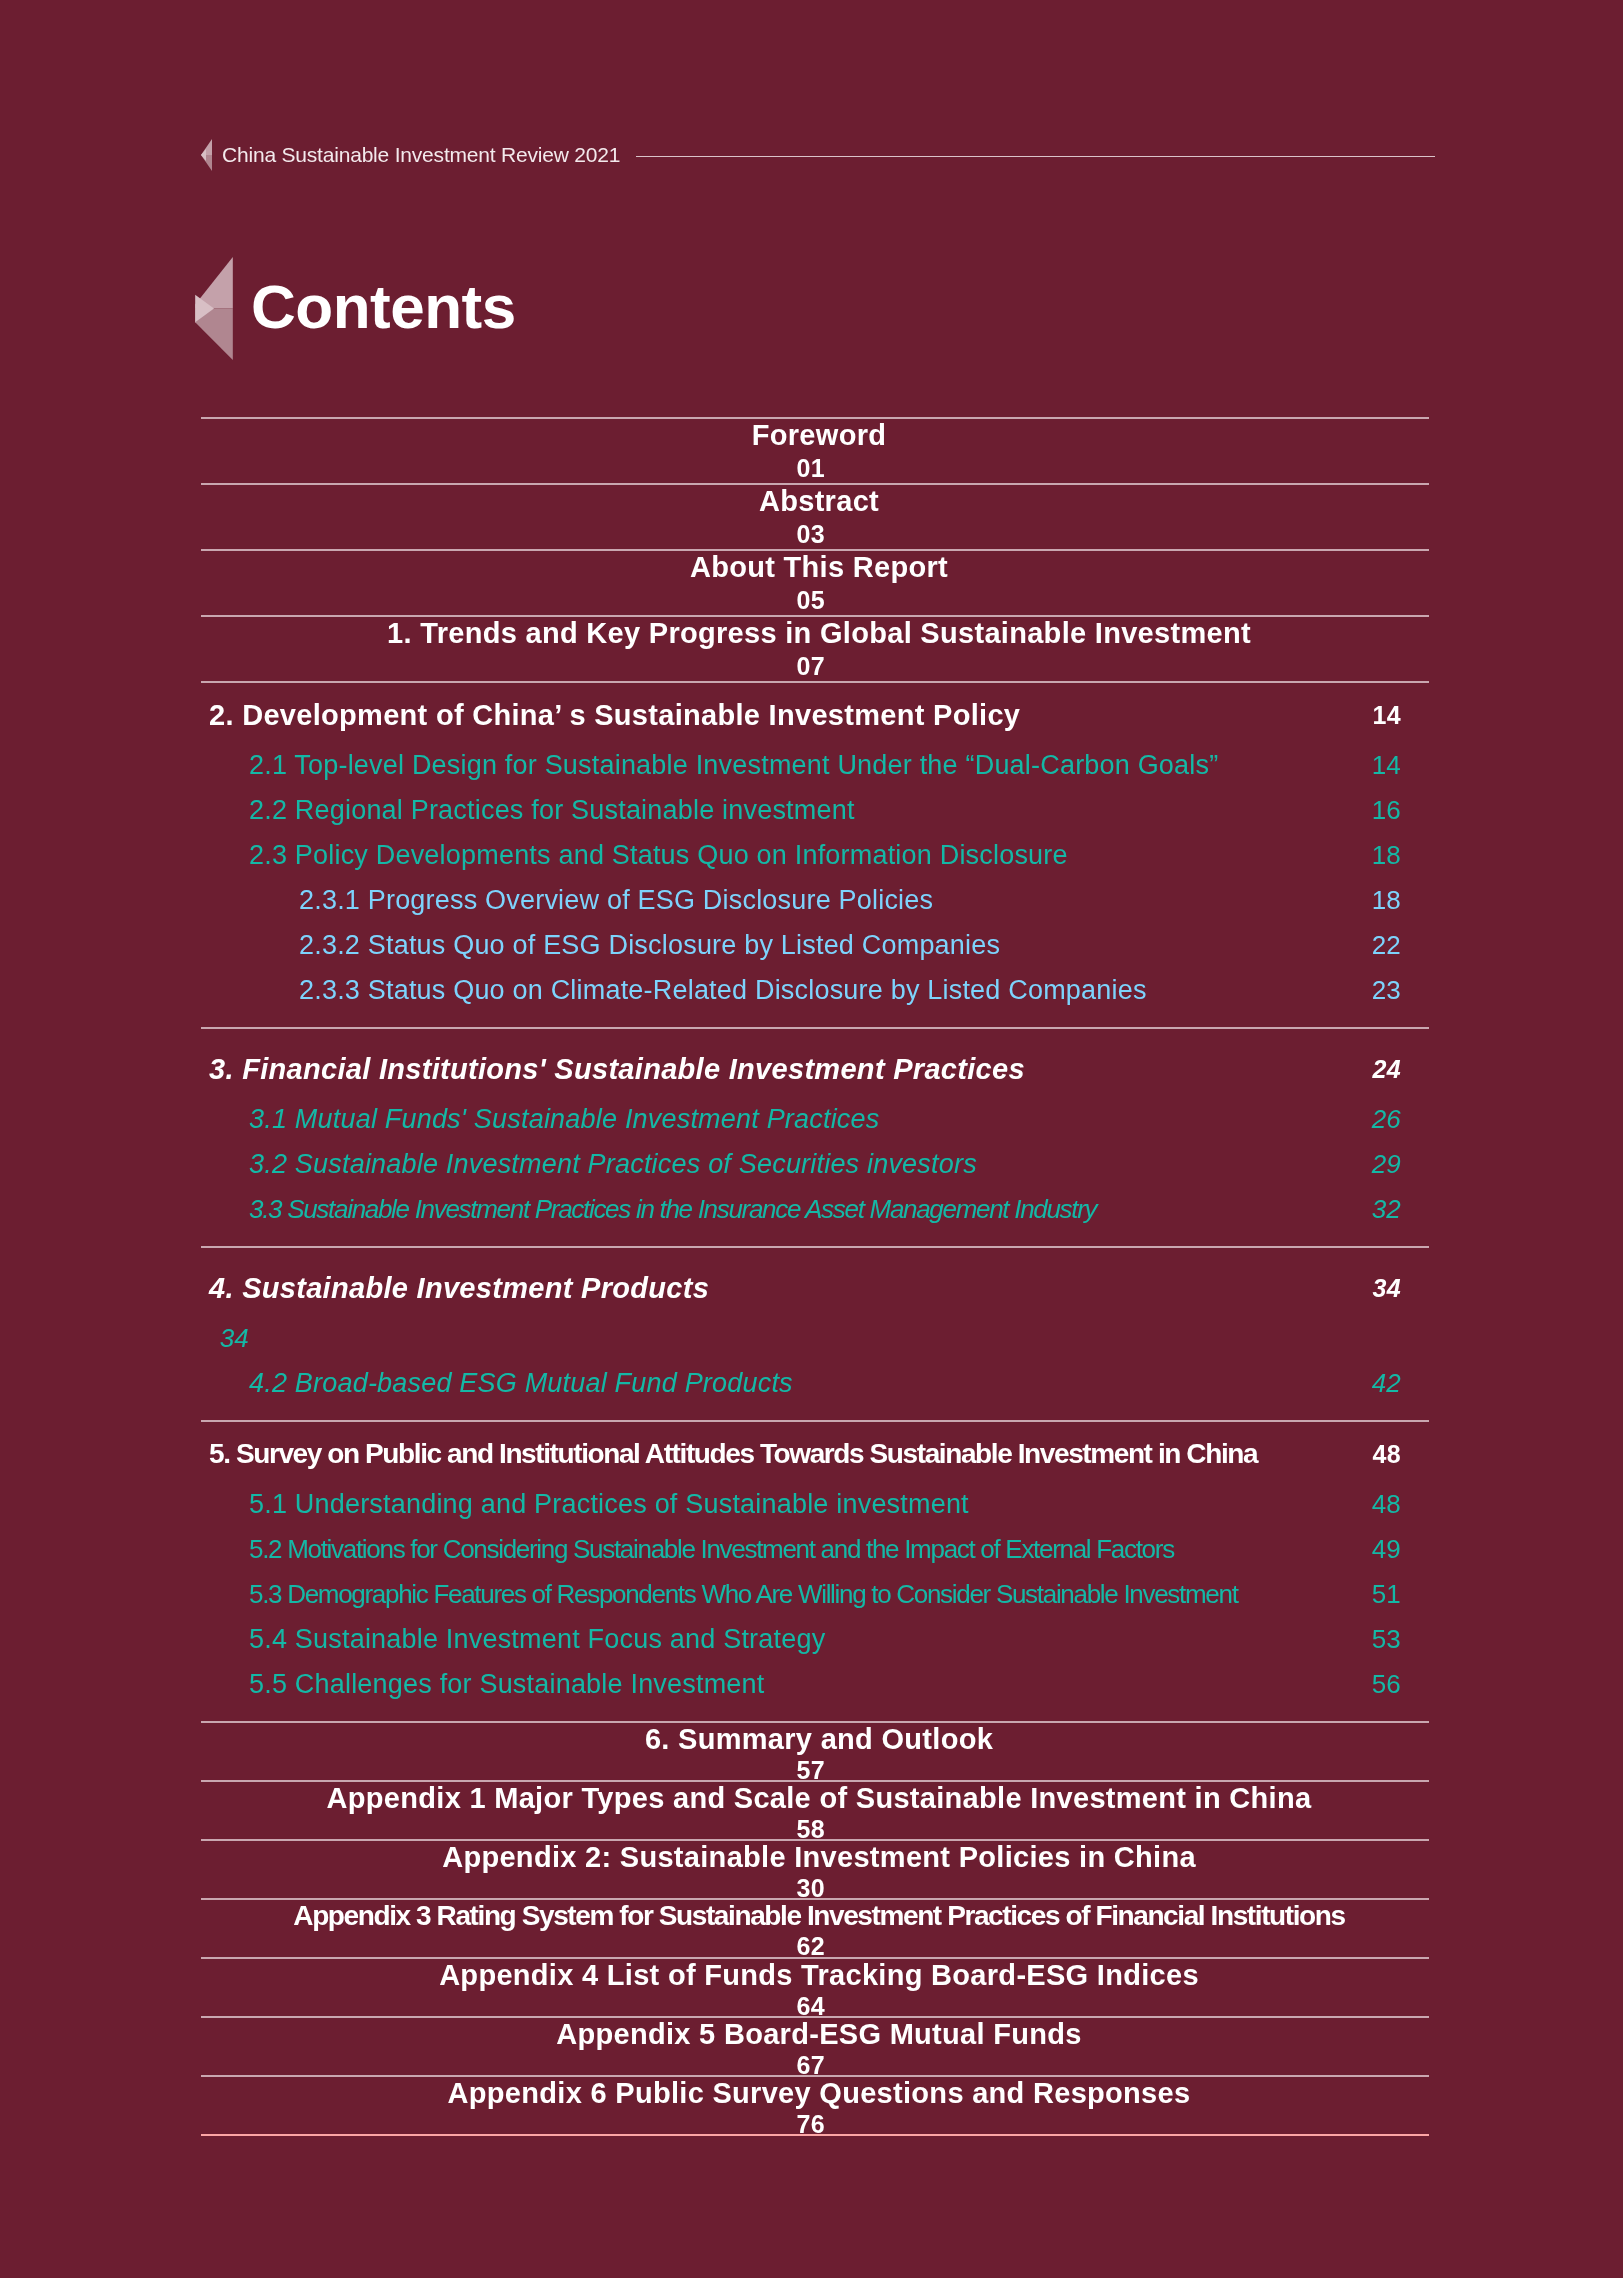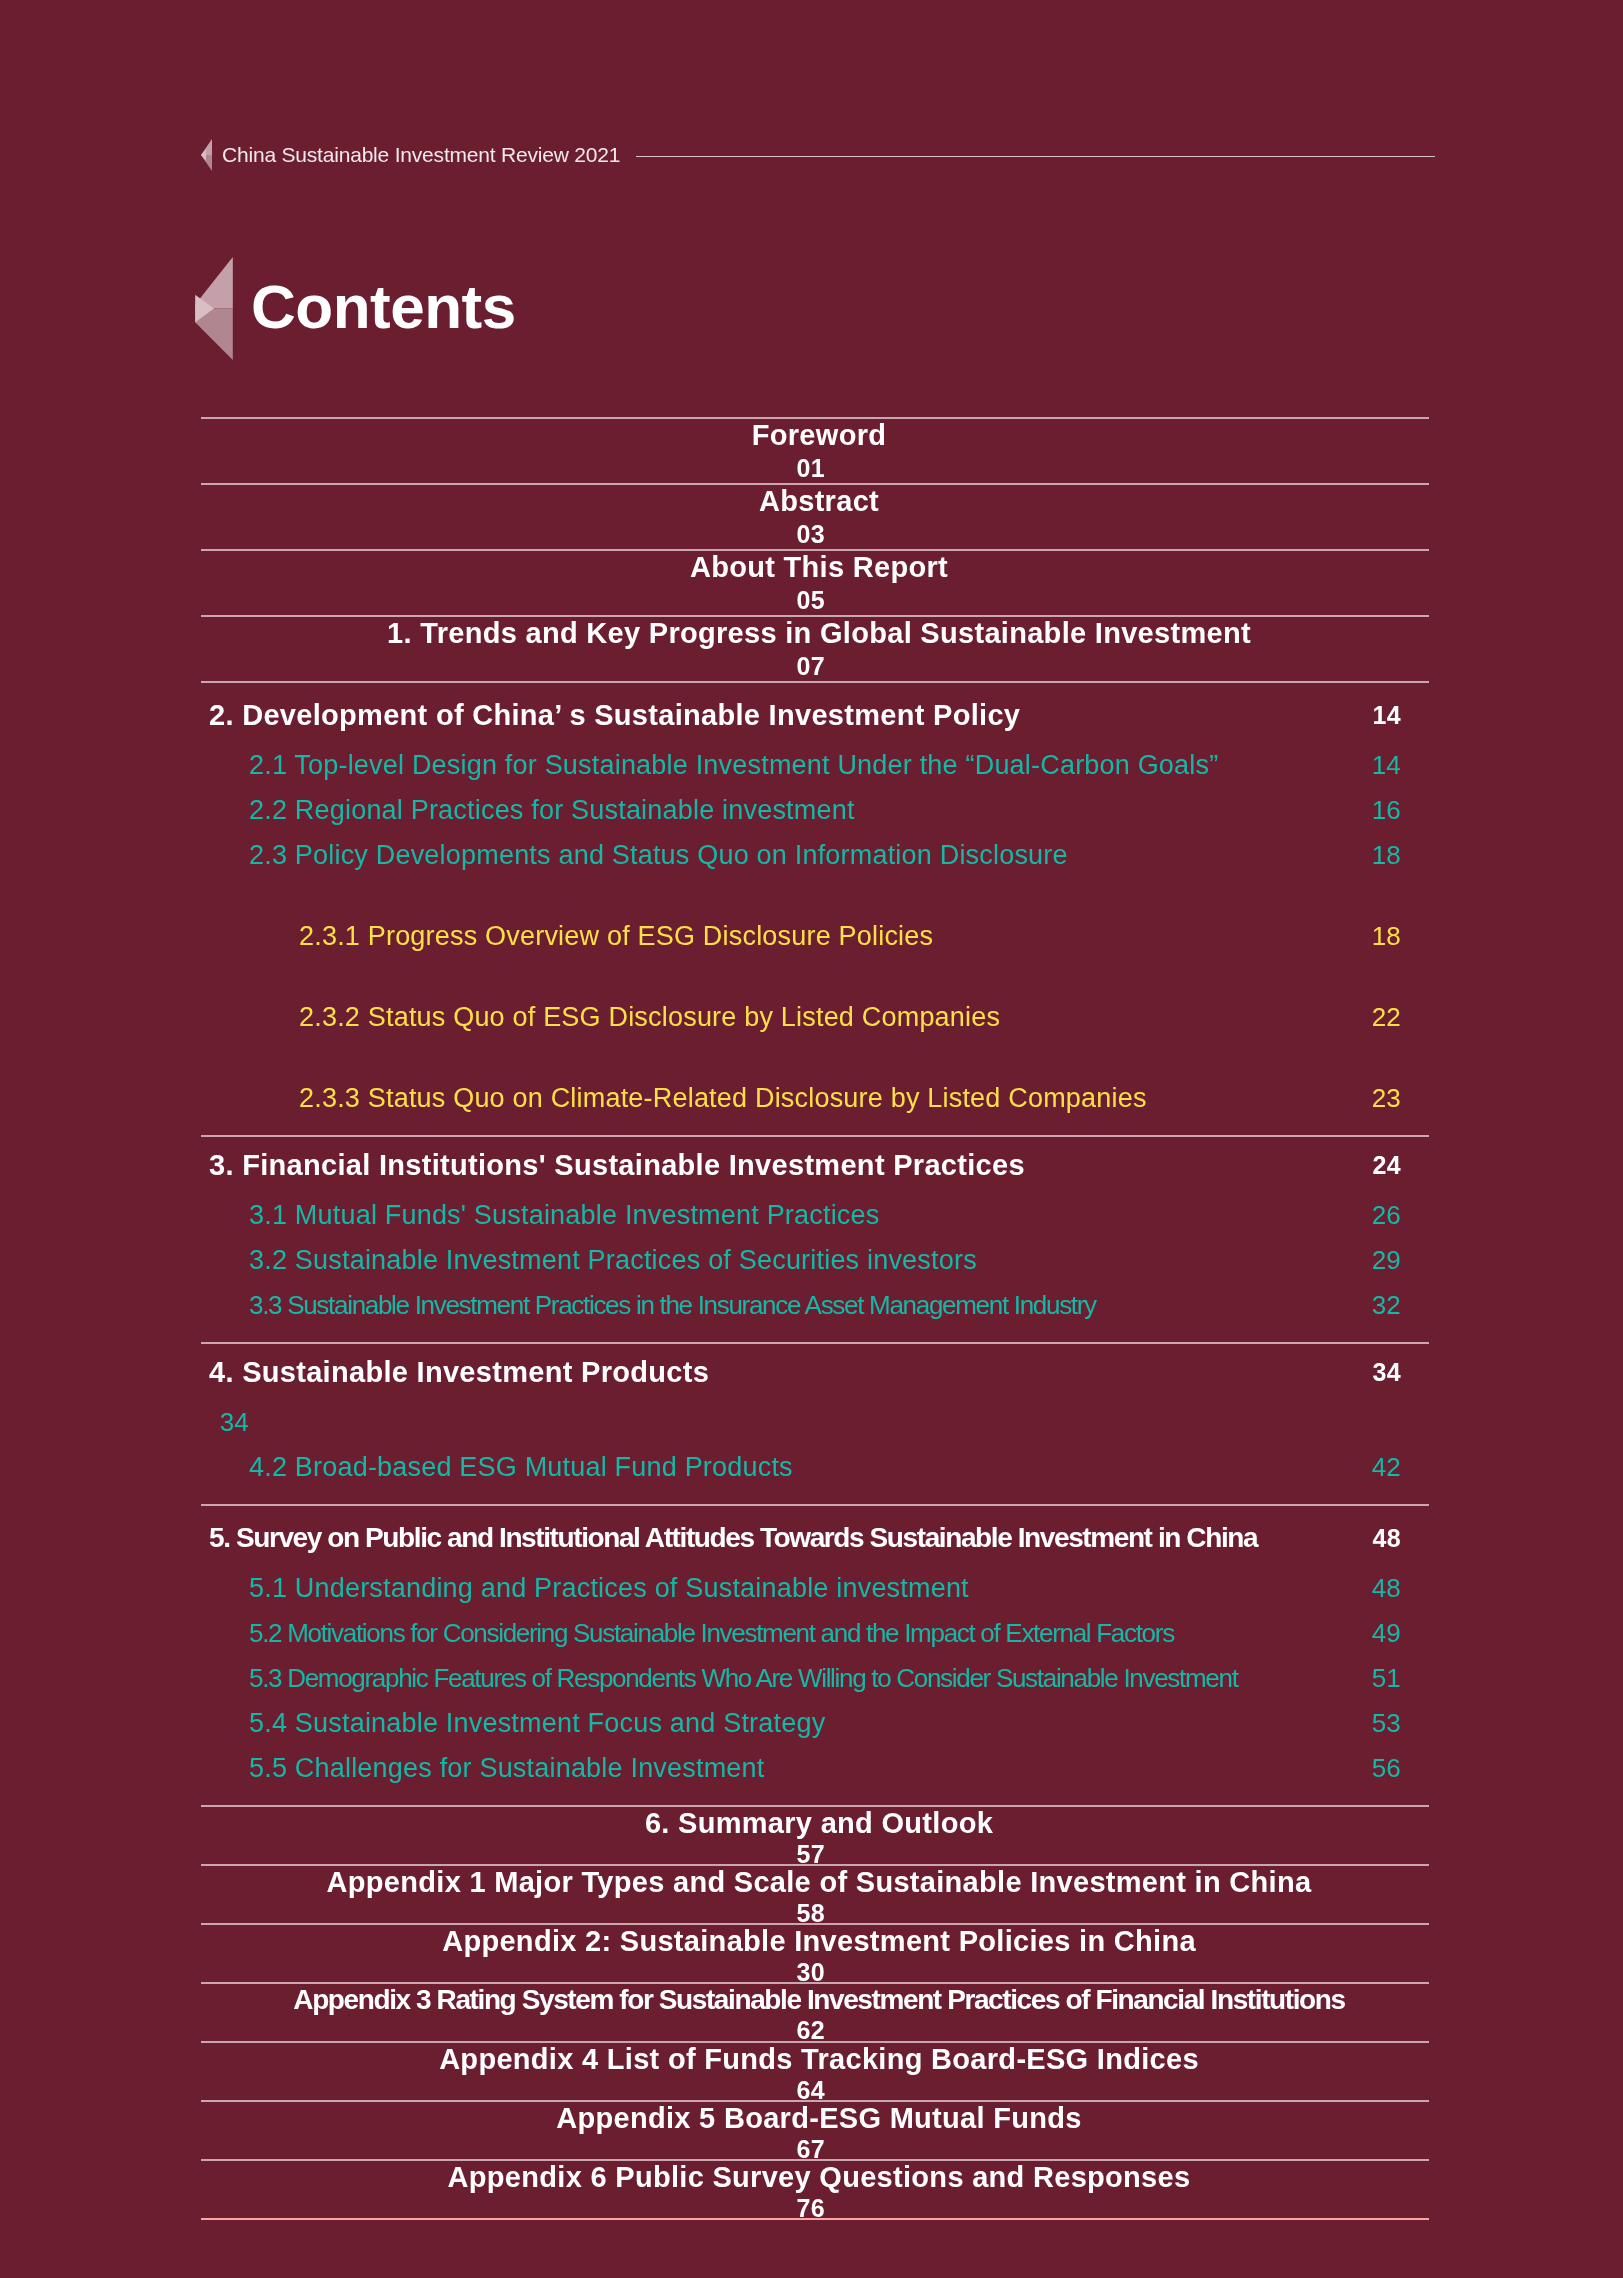--- a/index.html
+++ b/index.html
@@ -110,34 +110,34 @@
     .row-l2 .label { padding-left: 48px; }
     .row-l2 .page { font-size: 26px; font-weight: normal; }
     .row-l2.condensed .label {
       letter-spacing: -1.3px;
       font-size: 26px;
     }
     .row-l3 {
       height: 45px;
       font-size: 27px;
       letter-spacing: 0.2px;
-      color: #fde047;
-      margin-top: 36px;
+      color: #7dd3fc;
     }
     .row-l3 .label { padding-left: 98px; }
     .row-l3 .page { font-size: 26px; font-weight: normal; }
     .section-group {
       padding-top: 4px;
       padding-bottom: 14px;
     }
     .section-group .row-l1 {
       height: 56px;
     }
     .section-group.tall-head {
-      padding-top: 0;
+      padding-top: 12px;
+      font-style: italic;
     }
     .single .row-l1 { height: 64px; flex-direction: column; }
     .appendix .row-l1 { height: 57px; }
   </style>
 </head>
 <body>
 
 <div class="page-header">
   <svg class="hdr-icon" viewBox="0 0 13 32">
     <polygon points="13,0 13,16 2,16 " fill="#c4a1aa"></polygon>

